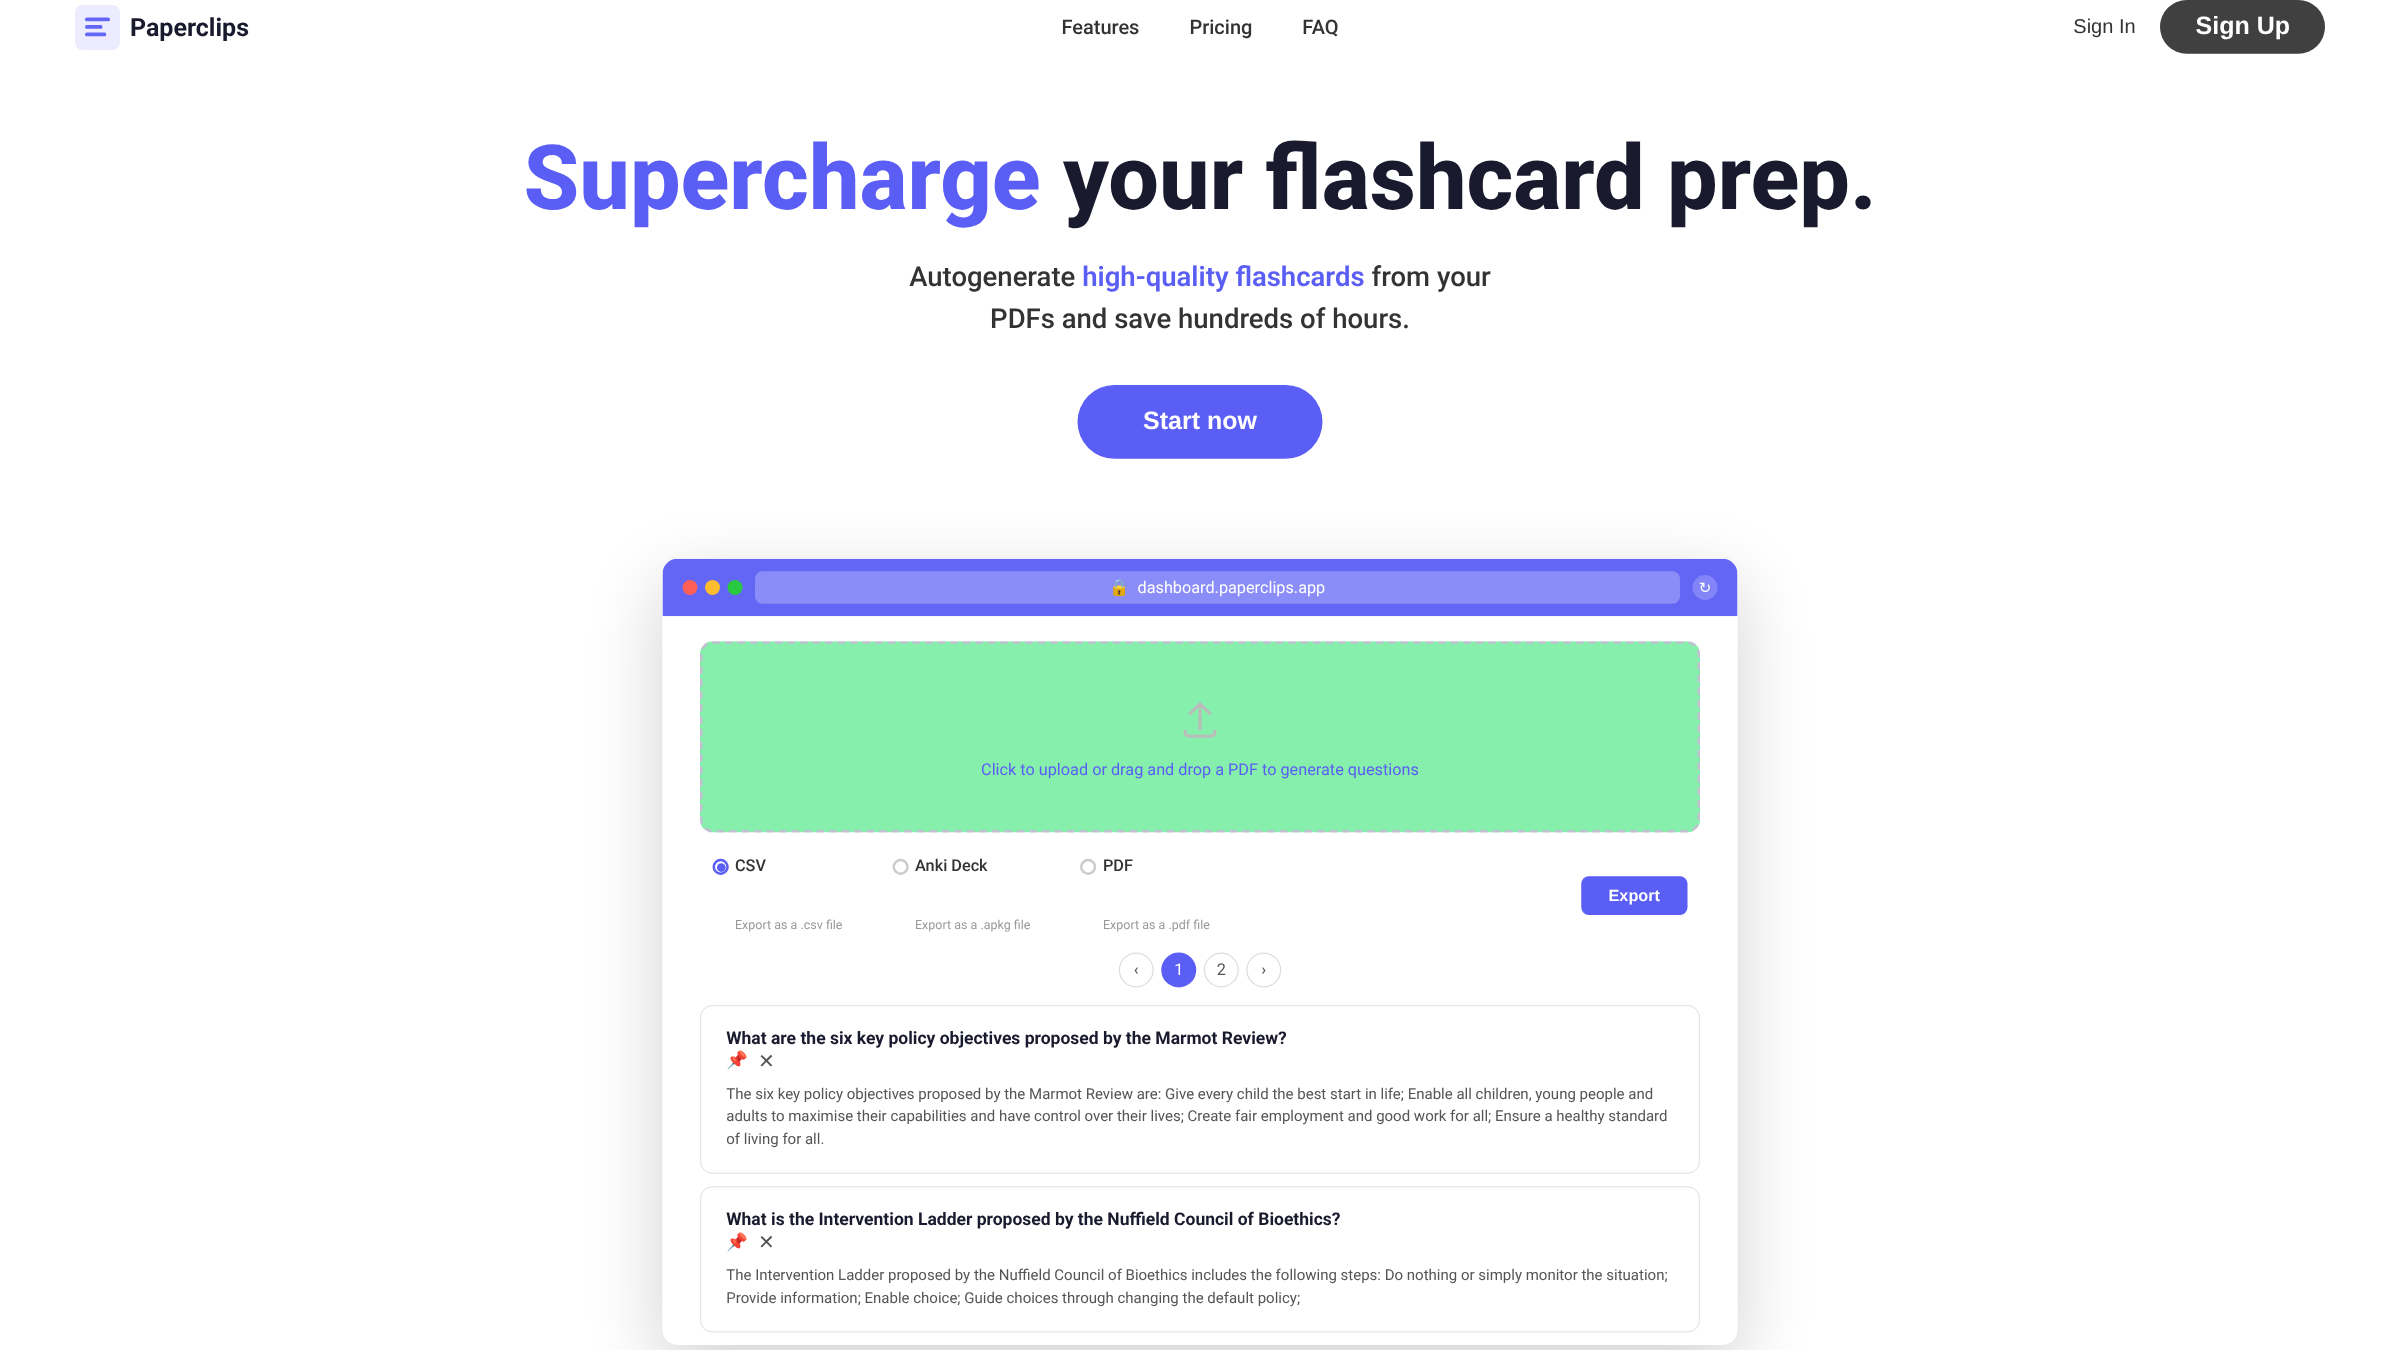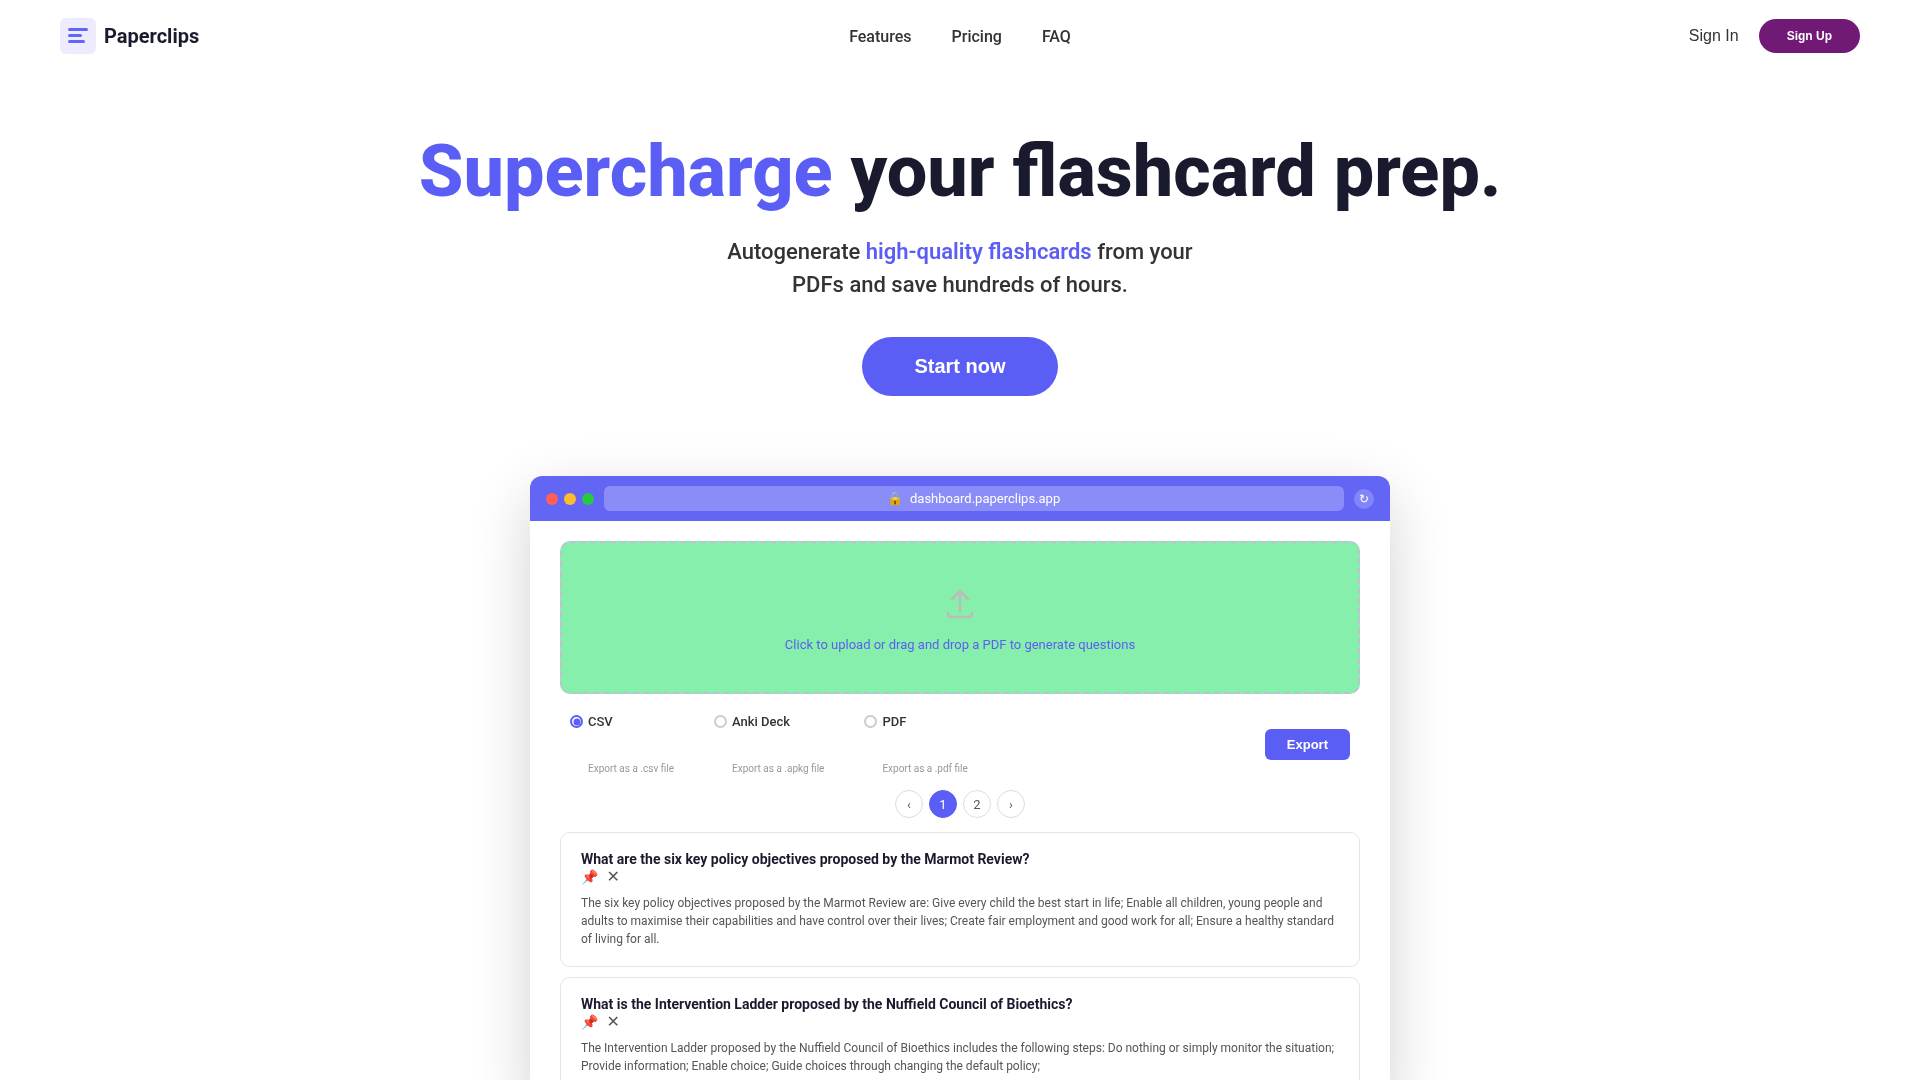--- a/index.html
+++ b/index.html
@@ -9,21 +9,21 @@
       width: 1920px;
       min-height: 1080px;
       overflow-x: hidden;
     }
 
     
     nav {
       display: flex;
       align-items: center;
       justify-content: space-between;
-      padding: 18px 60px;
+      padding: 0 60px;
       background: #fff;
     }
     .nav-logo {
       display: flex;
       align-items: center;
       gap: 8px;
       font-weight: 700;
       font-size: 20px;
       color: #1a1a2e;
       text-decoration: none;
@@ -53,26 +53,26 @@
     }
     .btn-signin {
       background: none;
       border: none;
       font-size: 16px;
       font-weight: 500;
       color: #333;
       cursor: pointer;
     }
     .btn-signup {
-      background: #701a75;
+      background: #404040;
       color: #fff;
       border: none;
       border-radius: 24px;
       padding: 10px 28px;
-      font-size: 12px;
+      font-size: 20px;
       font-weight: 600;
       cursor: pointer;
     }
 
     
     .hero {
       text-align: center;
       padding: 60px 4px 40px;
     }
     .hero-title {

